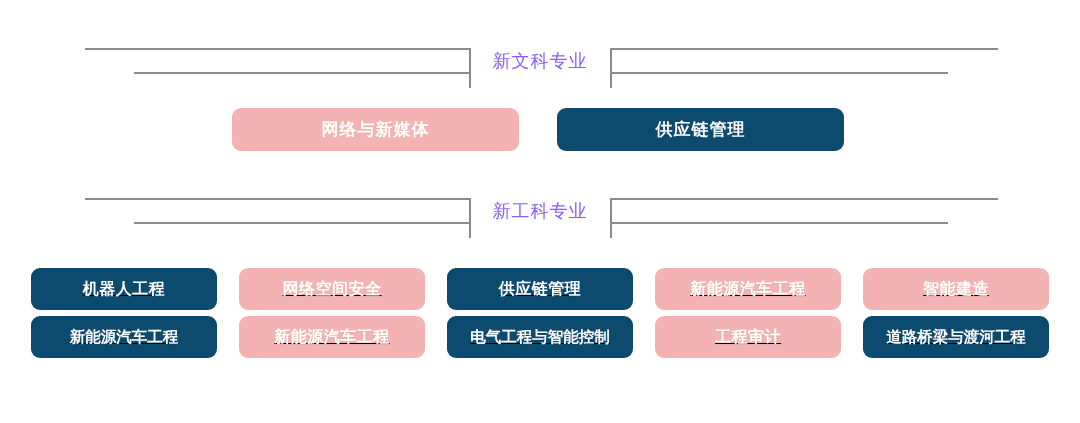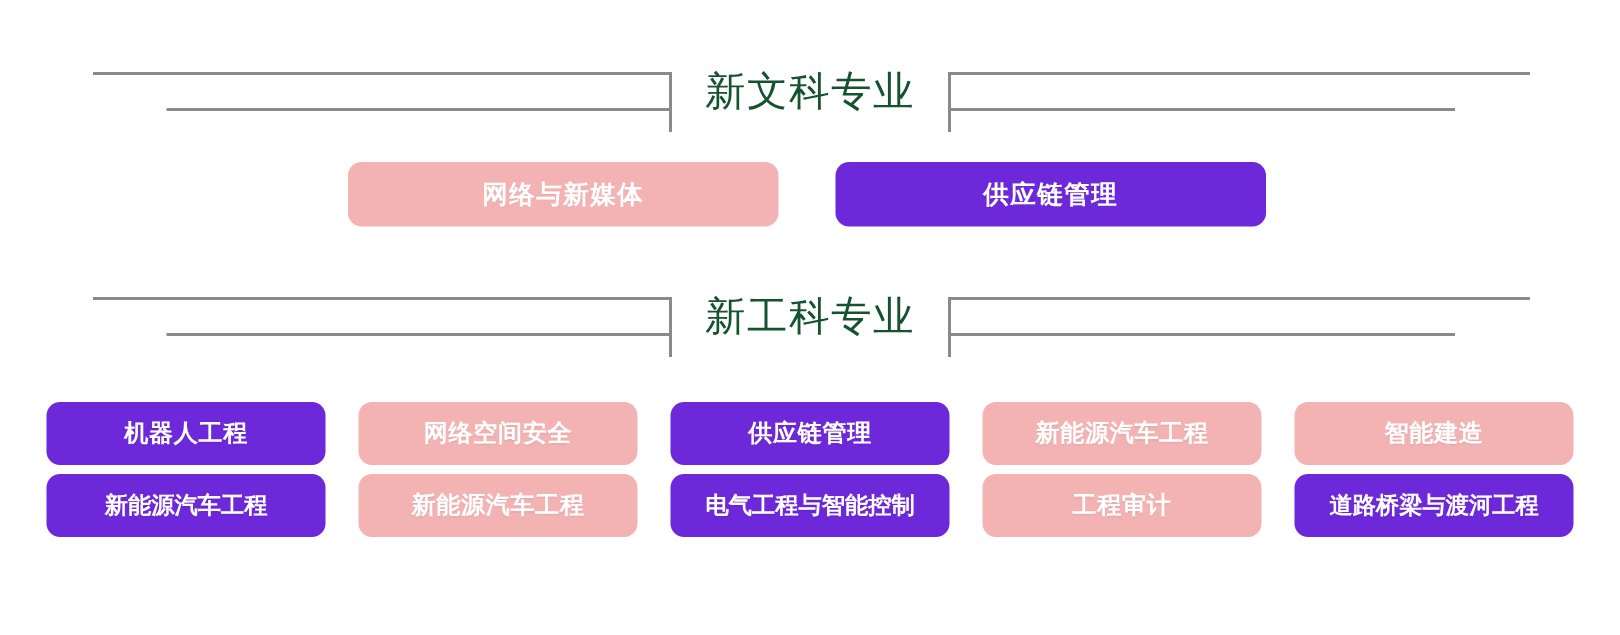--- a/index.html
+++ b/index.html
@@ -53,44 +53,44 @@
   
   .rule-group.right { width: 412px; }
   .rule-group.right .rule.top    { left: 2px; right: 24px;  top: 6px; }
   .rule-group.right .rule.bottom { left: 2px; right: 74px;  top: 30px; }
   .rule-group.right .rule-tick   { left: 0;   top: 6px;     height: 40px; }
 
   .section-title {
     flex: 0 0 auto;
     padding: 0 22px;
     font-family: "DejaVu Serif", "Liberation Serif", serif;
-    font-size: 27px;
+    font-size: 18px;
     line-height: 1;
-    color: #14532d;
+    color: #8b5cf6;
     white-space: nowrap;
     letter-spacing: 1px;
     transform: translateY(-2px);
   }
 
   
   .pill {
     box-sizing: border-box;
     display: flex;
     align-items: center;
     justify-content: center;
     border-radius: 9px;
     color: #ffffff;
     font-weight: bold;
     font-size: 17px;
     letter-spacing: 1px;
     white-space: nowrap;
     text-shadow: 0 1px 0 rgba(0,0,0,0.04);
   }
   .pill.pink   { background: #f3b3b3; }
-  .pill.orange { background: #6d28d9; }
+  .pill.orange { background: #0c4a6e; }
 
   
   .top-row {
     position: absolute;
     left: 232px;
     top: 108px;
     width: 612px;
     height: 43px;
     display: flex;
     gap: 38px;
@@ -109,20 +109,21 @@
     top: 268px;
     width: 1018px;
     display: flex;
     flex-direction: column;
     gap: 6px;
   }
   .grid-row {
     display: flex;
     gap: 22px;
     height: 42px;
+    text-decoration: underline;
   }
   .grid-row .pill {
     width: 199.6px;
     height: 42px;
     font-size: 16px;
     letter-spacing: 0.5px;
   }
   .grid-row .pill.tight {
     font-size: 15.5px;
     letter-spacing: 0px;

